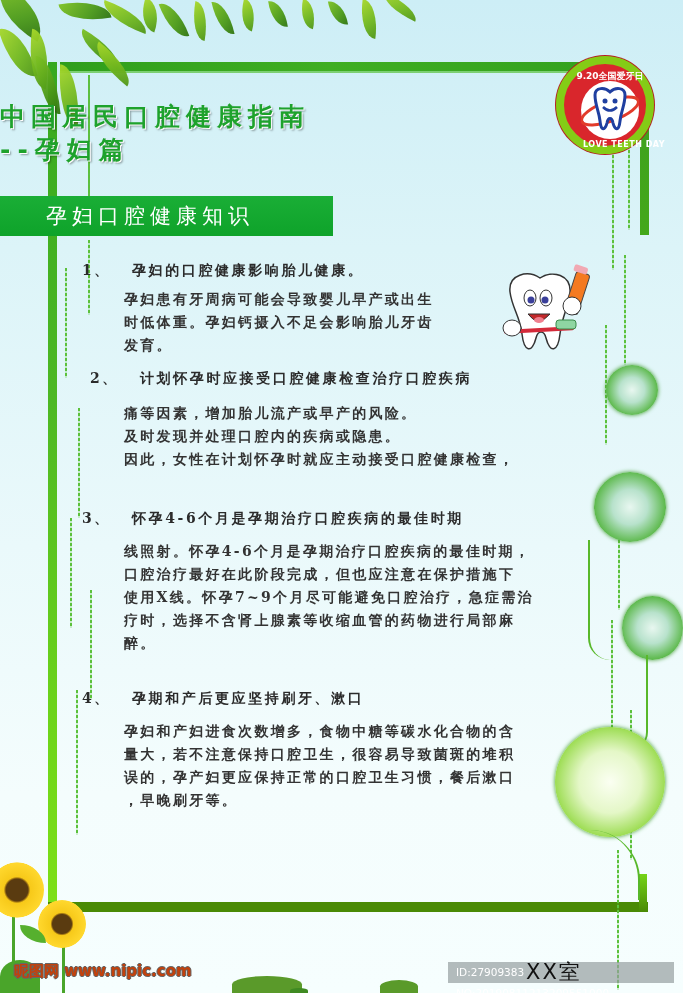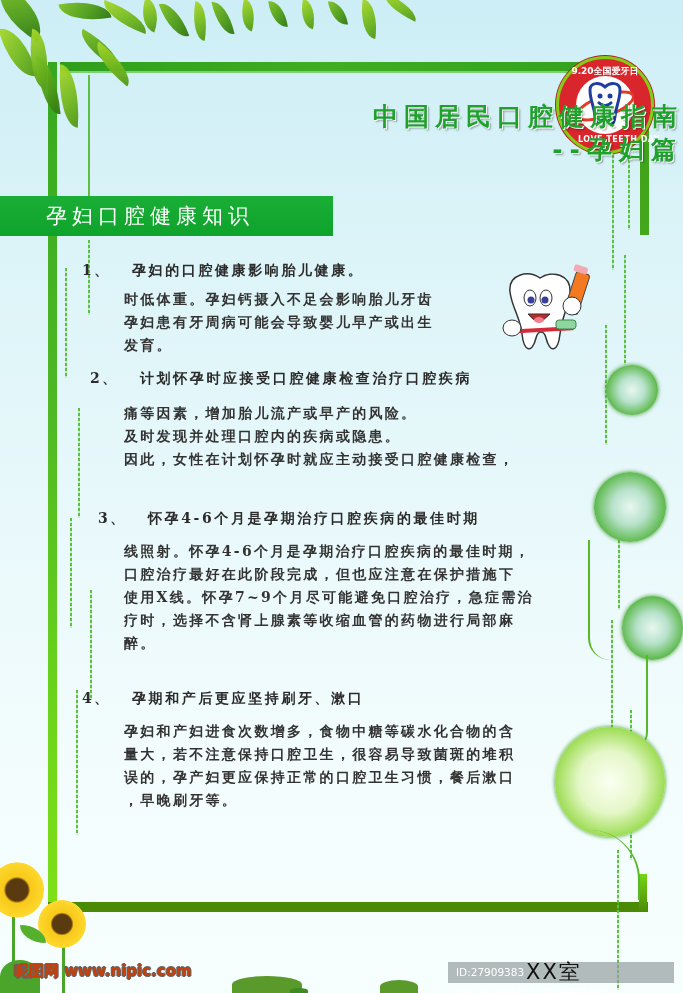--- a/index.html
+++ b/index.html
@@ -20,27 +20,27 @@
   .inner-top { left: 60px; top: 71px; width: 540px; height: 2px; background: #58c23a; opacity: .7; }
   .inner-left { left: 88px; top: 75px; width: 2px; height: 130px; background: #3fae22; opacity: .8; }
 
   .dash { width: 2px; background: repeating-linear-gradient(180deg,#5cc13c 0 3px, rgba(92,193,60,.25) 3px 5px); }
 
   
   .leaf { border-radius: 0 100% 0 100%; background: linear-gradient(135deg,#a8d82a,#6fb61e 60%,#4f9517); opacity: .95; }
   .leaf.dark { background: linear-gradient(135deg,#7fc223,#4c9a18 60%,#2f7410); }
 
   
-  .badge { left: 556px; top: 56px; width: 98px; height: 98px; border-radius: 50%; background: #d9262c; border: 3px solid #84cc16; box-shadow: 0 0 0 1px #b51d22; }
+  .badge { left: 556px; top: 56px; width: 98px; height: 98px; border-radius: 50%; background: #d9262c; border: 8px solid #84cc16; box-shadow: 0 0 0 1px #b51d22; }
   .badge-inner { position: absolute; left: 17px; top: 17px; width: 58px; height: 58px; border-radius: 50%; background: #fff; }
   .badge-top { position: absolute; left: 0; top: 6px; width: 92px; text-align: center; color: #fff; font: bold 9px "DejaVu Sans", sans-serif; }
   .badge-bottom { position: absolute; left: 0; top: 76px; width: 92px; text-align: center; color: #fff; font: bold 8px "DejaVu Sans", sans-serif; letter-spacing: .5px; margin-left: 14px; }
 
   
-  .title { left: 0; width: 683px; text-align: right; color: #1ea22c; font-family: "DejaVu Sans", sans-serif; font-weight: bold; letter-spacing: 6px; text-shadow: 1px 1px 0 #fff, 2px 2px 2px rgba(0,0,0,.35); }
+  .title { left: 0; width: 683px; text-align: left; color: #1ea22c; font-family: "DejaVu Sans", sans-serif; font-weight: bold; letter-spacing: 6px; text-shadow: 1px 1px 0 #fff, 2px 2px 2px rgba(0,0,0,.35); }
   .title-main { top: 100px; font-size: 25px; }
   .title-sub { top: 133px; font-size: 25px; letter-spacing: 7px; }
 
   
   .banner { left: 0; top: 196px; width: 333px; height: 40px; background: linear-gradient(180deg,#1aae36,#0ea32a); }
   .banner-text { position: absolute; left: 46px; top: 6px; color: #fff; font-family: "DejaVu Sans", sans-serif; font-size: 21px; letter-spacing: 5px; }
 
   
   .h { color: #2b2b2b; font-weight: bold; font-size: 14px; letter-spacing: 2.6px; white-space: nowrap; }
   .p { color: #333; font-weight: bold; font-size: 14px; line-height: 23px; letter-spacing: 2.3px; }
@@ -146,39 +146,39 @@
     <ellipse cx="12" cy="66" rx="9" ry="8" fill="#fff" stroke="#333"></ellipse>
     <ellipse cx="72" cy="44" rx="9" ry="9" fill="#fff" stroke="#333"></ellipse>
   </svg>
 </div>
 
 <div>
   <div class="abs h" style="left:82px;top:262px;">
     <span class="num">1、</span><span>孕妇的口腔健康影响胎儿健康。</span>
   </div>
   <div class="abs p" style="left:124px;top:288px;width:380px;">
+    <div>孕妇患有牙周病可能会导致婴儿早产或出生</div>
     <div>时低体重。孕妇钙摄入不足会影响胎儿牙齿</div>
-    <div>孕妇患有牙周病可能会导致婴儿早产或出生</div>
     <div>发育。</div>
   </div>
 </div>
 
 <div>
   <div class="abs h" style="left:90px;top:370px;">
     <span class="num">2、</span><span>计划怀孕时应接受口腔健康检查治疗口腔疾病</span>
   </div>
   <div class="abs p" style="left:124px;top:402px;width:480px;">
     <div>痛等因素，增加胎儿流产或早产的风险。</div>
     <div>及时发现并处理口腔内的疾病或隐患。</div>
     <div>因此，女性在计划怀孕时就应主动接受口腔健康检查，</div>
   </div>
 </div>
 
 <div>
-  <div class="abs h" style="left:98px;top:510px;">
+  <div class="abs h" style="left:82px;top:510px;">
     <span class="num">3、</span><span>怀孕4-6个月是孕期治疗口腔疾病的最佳时期</span>
   </div>
   <div class="abs p" style="left:124px;top:540px;width:490px;">
     <div>线照射。怀孕4-6个月是孕期治疗口腔疾病的最佳时期，</div>
     <div>口腔治疗最好在此阶段完成，但也应注意在保护措施下</div>
     <div>使用X线。怀孕7~9个月尽可能避免口腔治疗，急症需治</div>
     <div>疗时，选择不含肾上腺素等收缩血管的药物进行局部麻</div>
     <div>醉。</div>
   </div>
 </div>

